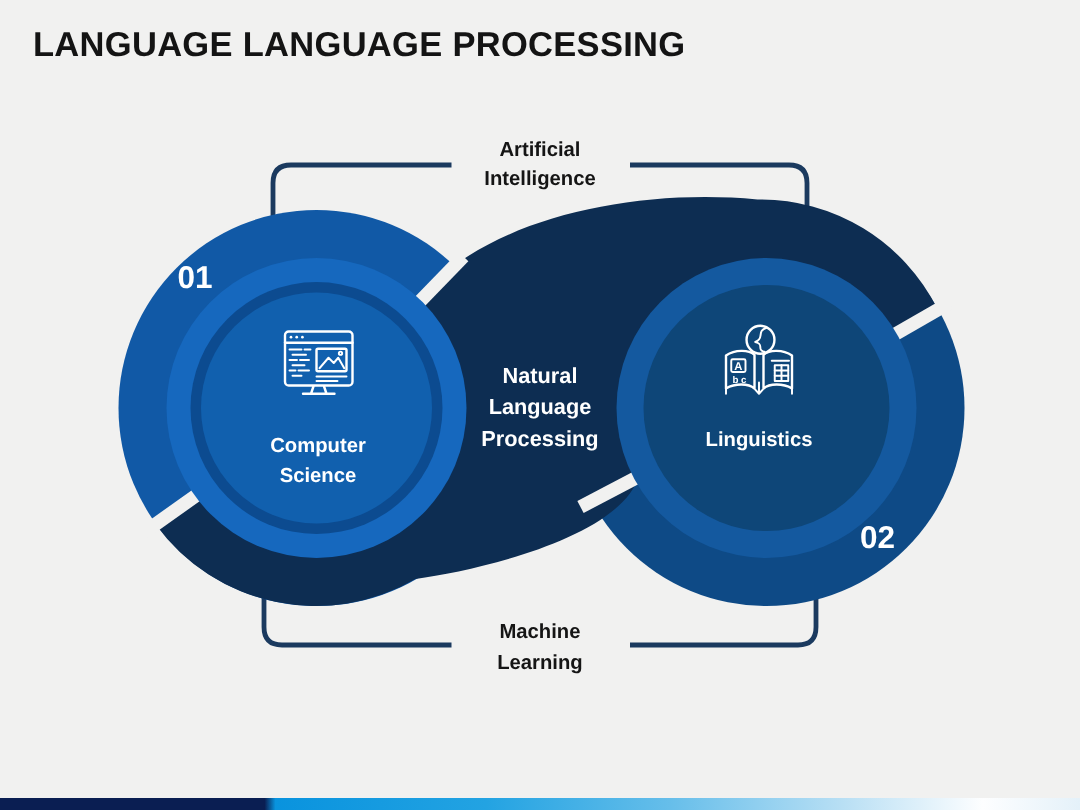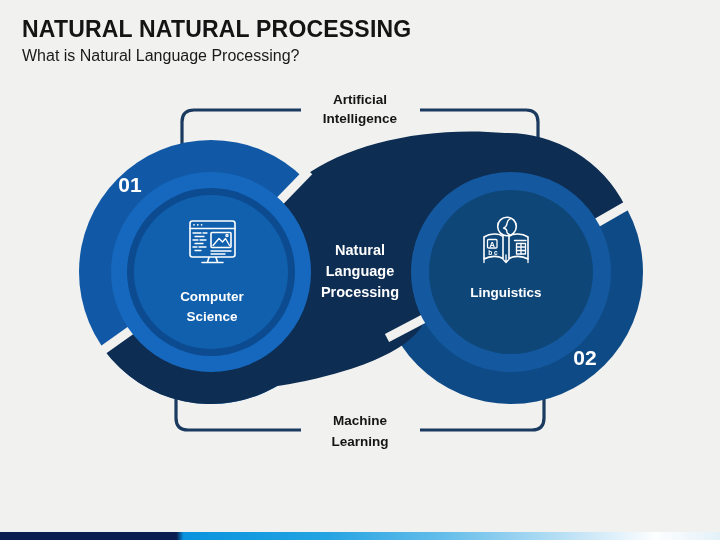--- a/index.html
+++ b/index.html
@@ -29,22 +29,21 @@
   .bottom-bar{
     position:absolute;left:0;right:0;bottom:0;height:8px;
     background:linear-gradient(90deg,#0A1E52 0%,#0A1E52 24.5%,#0993DE 25.5%,#23A3E2 45%,#66BEEA 62%,#B8DFF4 78%,#FDFEFF 91%,#E4F1F9 100%);
   }
 </style>
 </head>
 <body>
 
 <div class="slide">
 
-  <div class="title">NATURAL NATURAL PROCESSING</div>
-  <div class="subtitle">What is Natural Language Processing?</div>
+  <div class="title">LANGUAGE LANGUAGE PROCESSING</div>
 
   <svg width="720" height="540" viewBox="0 0 720 540" style="position:absolute;left:0;top:0;">
 
     <g>
       <path class="bracket" d="M182,148 V122 Q182,110 194,110 H301" stroke="#1B3A5F"></path>
       <path class="bracket" d="M420,110 H526 Q538,110 538,122 V148" stroke="#1B3A5F"></path>
       <text class="bracket-label" x="360" y="104">Artificial</text>
       <text class="bracket-label" x="360" y="123">Intelligence</text>
     </g>
 

